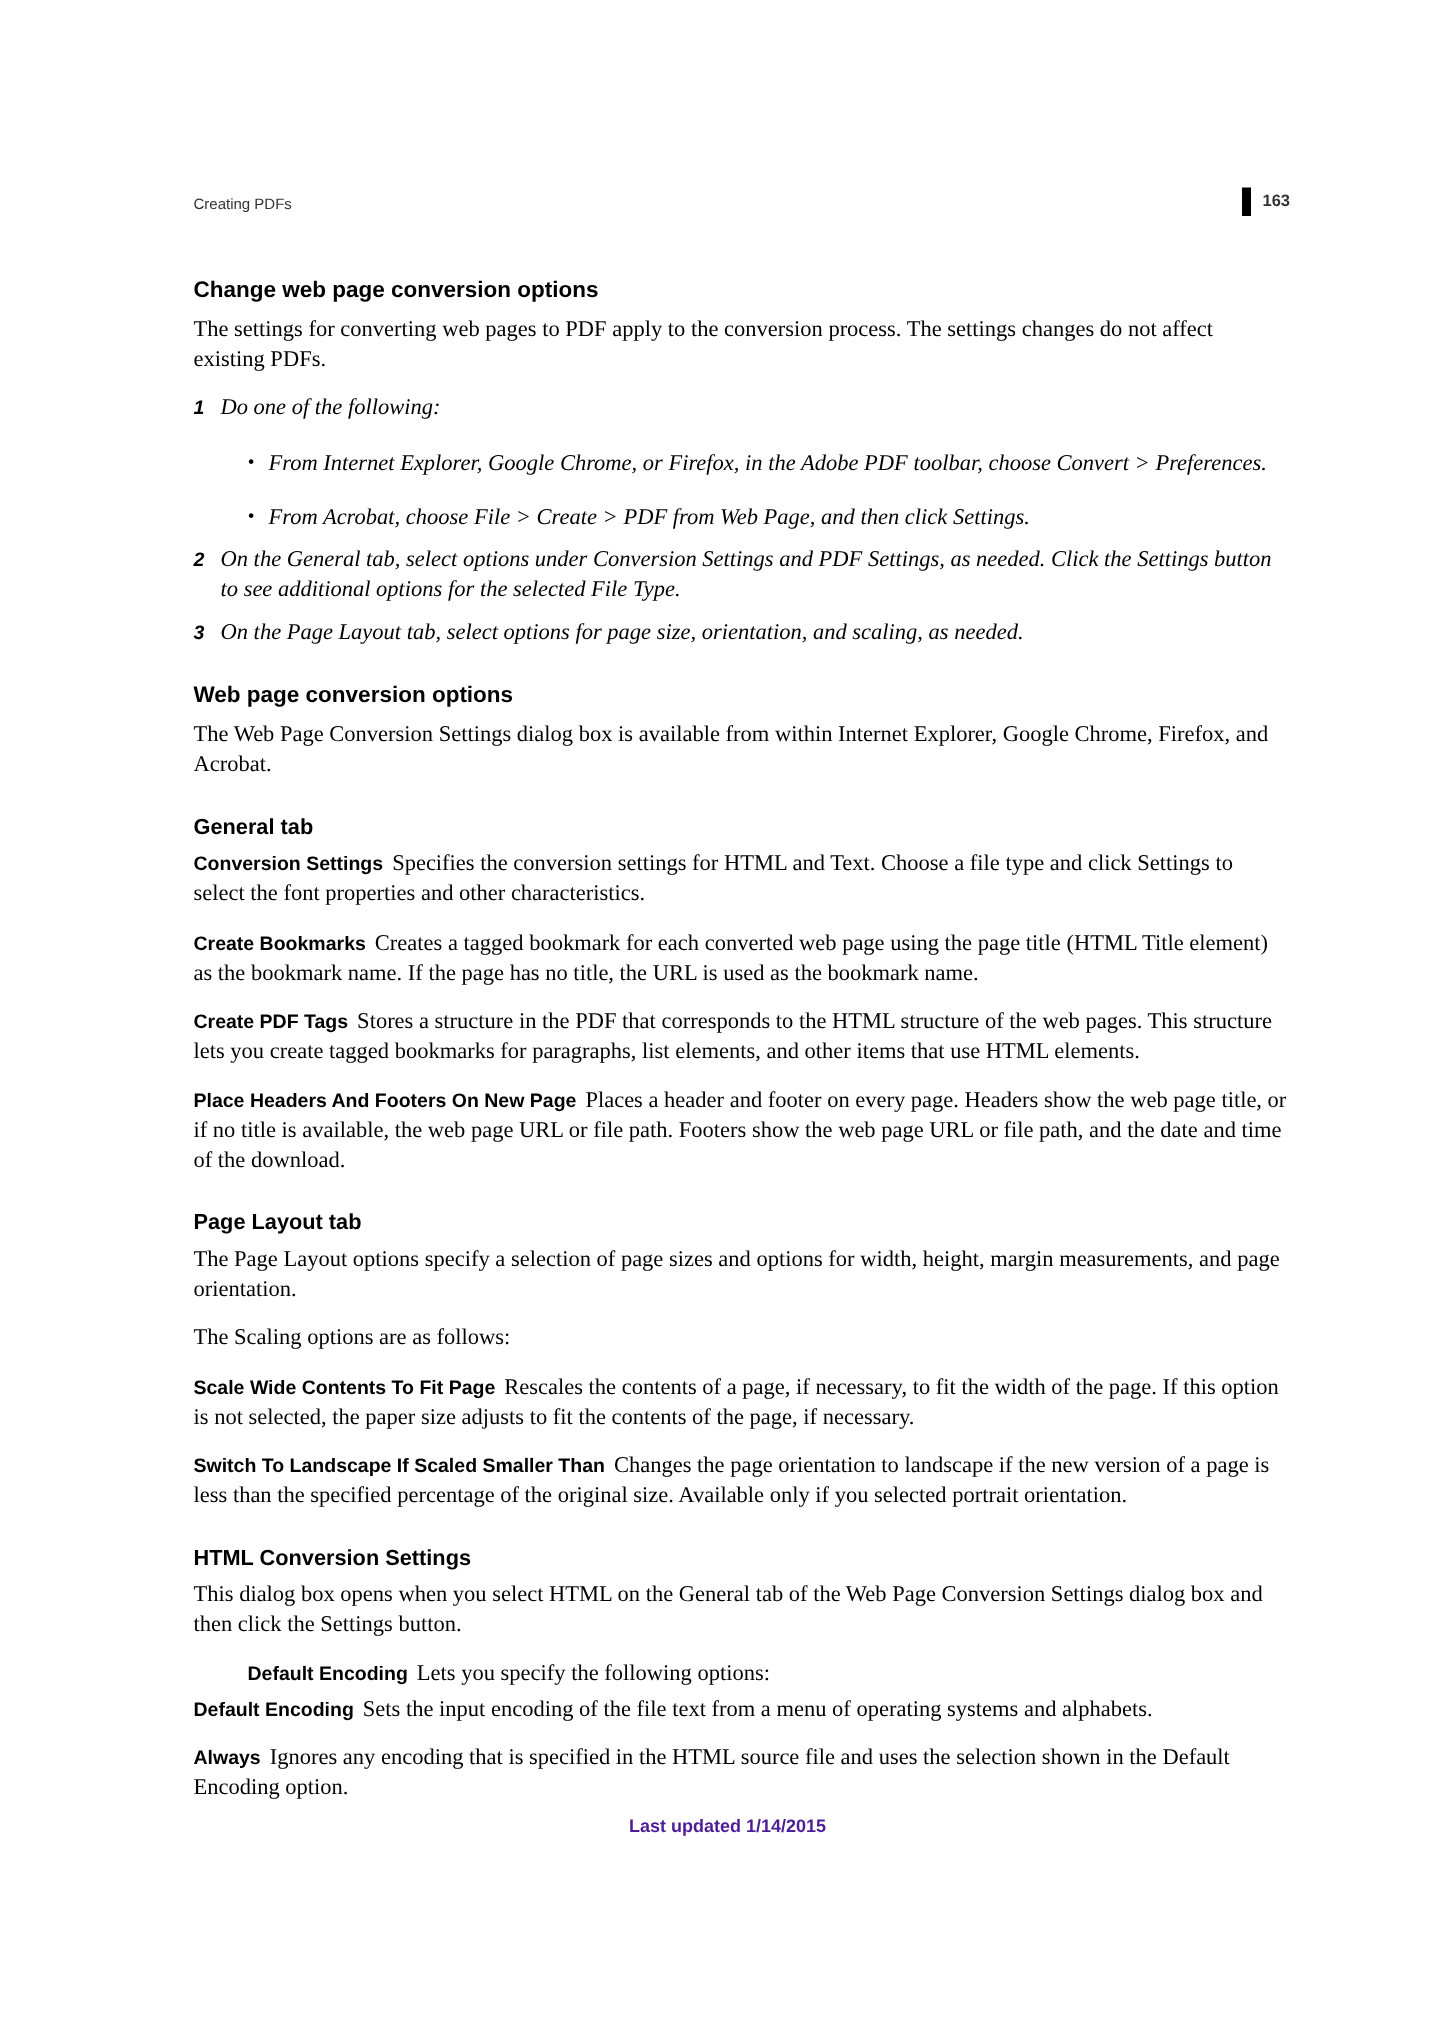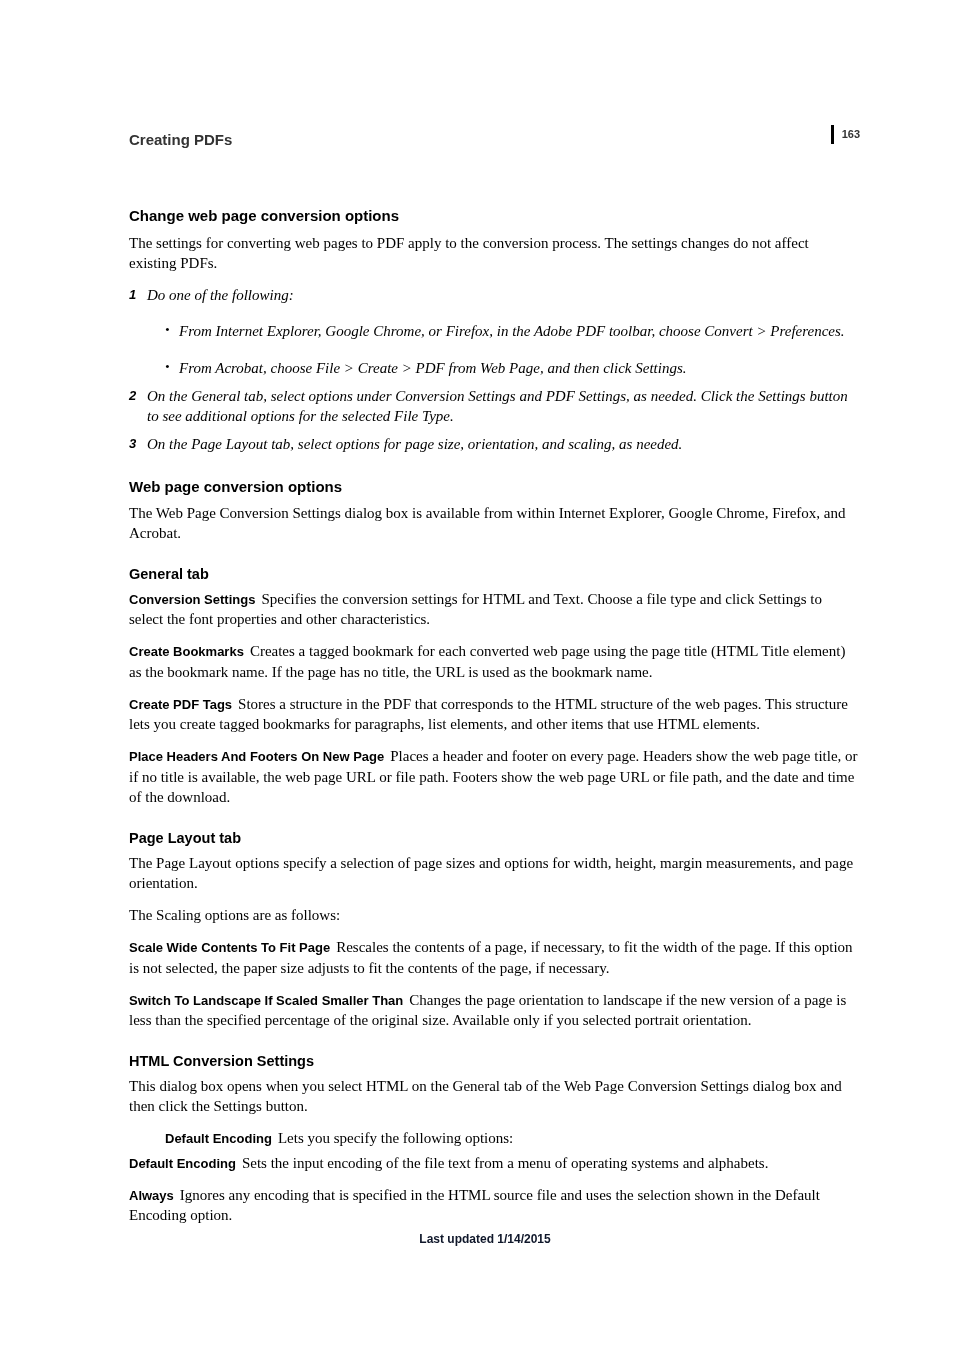--- a/index.html
+++ b/index.html
@@ -15,33 +15,33 @@
   .page {
     padding: 130px 95px 60px 129px;
     position: relative;
     min-height: 1160px;
     box-sizing: border-box;
   }
   .page-number-block {
     position: absolute;
     top: 125px;
     right: 94px;
-    border-left: 3px solid #000000;
+    border-left: 6px solid #000000;
     padding: 2px 0 2px 8px;
     font-family: "Myriad Pro", Arial, sans-serif;
     font-weight: bold;
     font-size: 11px;
     color: #333;
   }
   .breadcrumb {
     font-family: "Myriad Pro", Arial, sans-serif;
-    font-weight: bold;
-    font-size: 15px;
+    font-weight: normal;
+    font-size: 10px;
     color: #333;
-    margin-bottom: 56px;
+    margin-bottom: 40px;
   }
   h2.section {
     font-family: "Myriad Pro", Arial, sans-serif;
     font-weight: bold;
     font-size: 15px;
     color: #000;
     margin: 22px 0 6px;
   }
   h3.subsection {
     font-family: "Myriad Pro", Arial, sans-serif;
@@ -104,21 +104,21 @@
     font-size: 13px;
   }
   .footer {
     position: absolute;
     left: 0; right: 0;
     bottom: 50px;
     text-align: center;
     font-family: "Myriad Pro", Arial, sans-serif;
     font-weight: bold;
     font-size: 12px;
-    color: #0f172a;
+    color: #4c1d95;
     padding-left: 16px;
   }
 </style>
 </head>
 <body>
 
 <div class="page">
 
   <div class="page-number-block">163</div>
 

